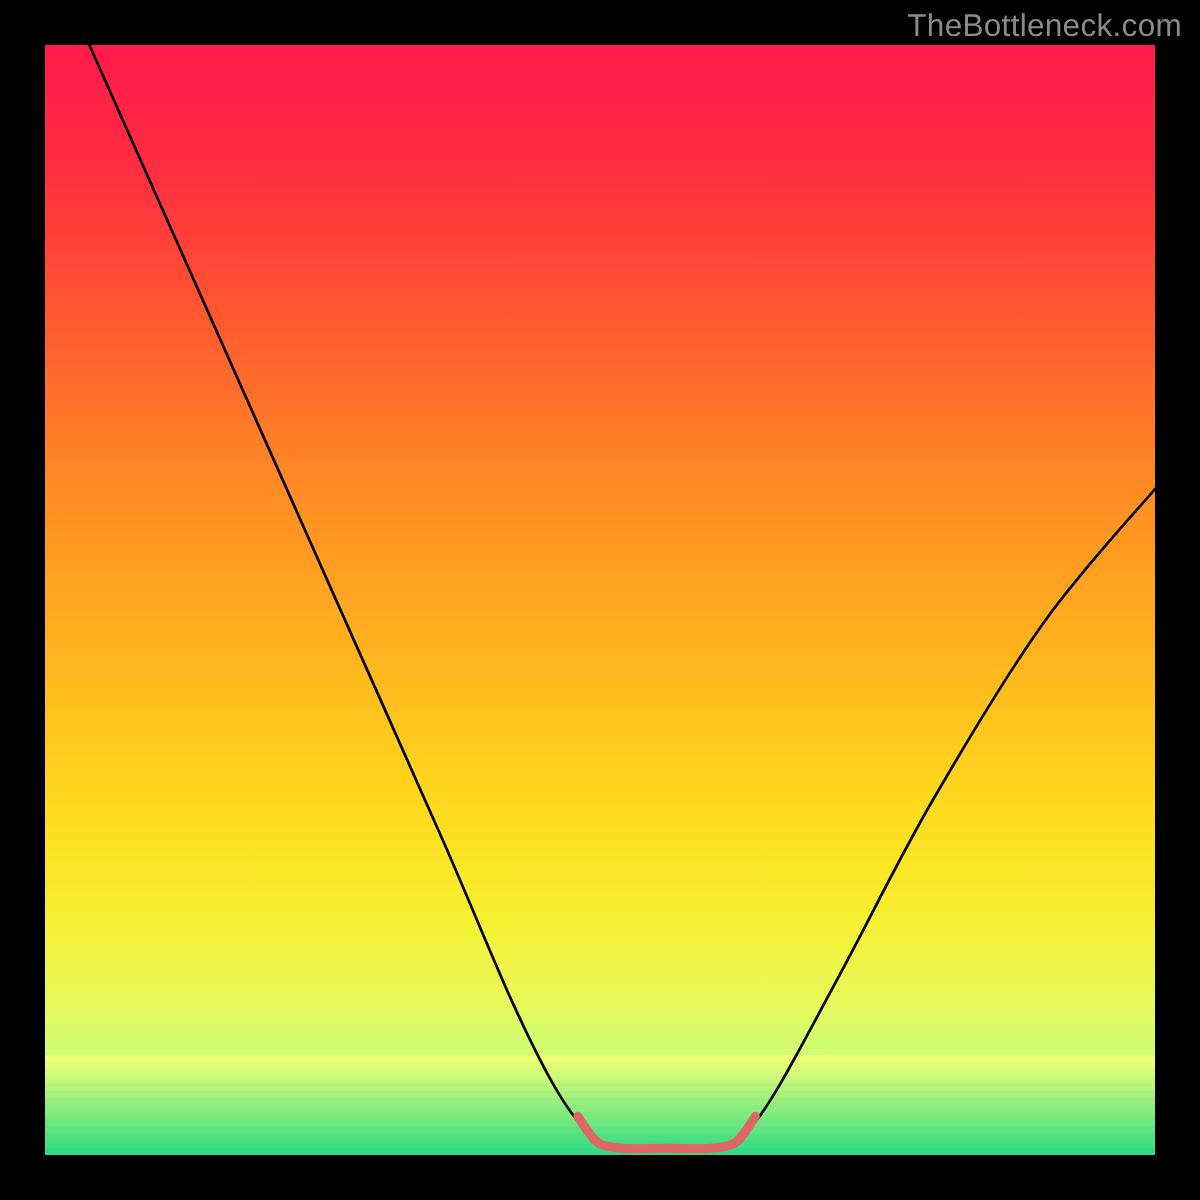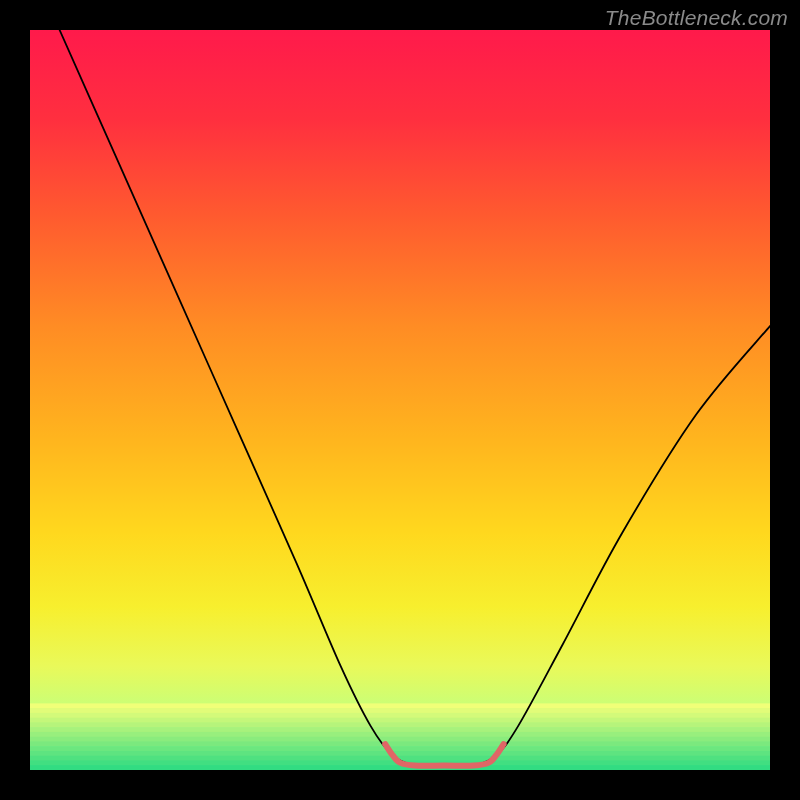--- a/index.html
+++ b/index.html
@@ -9,21 +9,20 @@
     height: 800px;
     overflow: hidden;
     background: #000;
     font-family: Arial, Helvetica, sans-serif;
   }
   .frame {
     position: relative;
     width: 800px;
     height: 800px;
     background: #000;
-    font-style: italic;
   }
   .plot-area {
     position: absolute;
     left: 30px;
     top: 30px;
     width: 740px;
     height: 740px;
     overflow: hidden;
   }
   .watermark {

